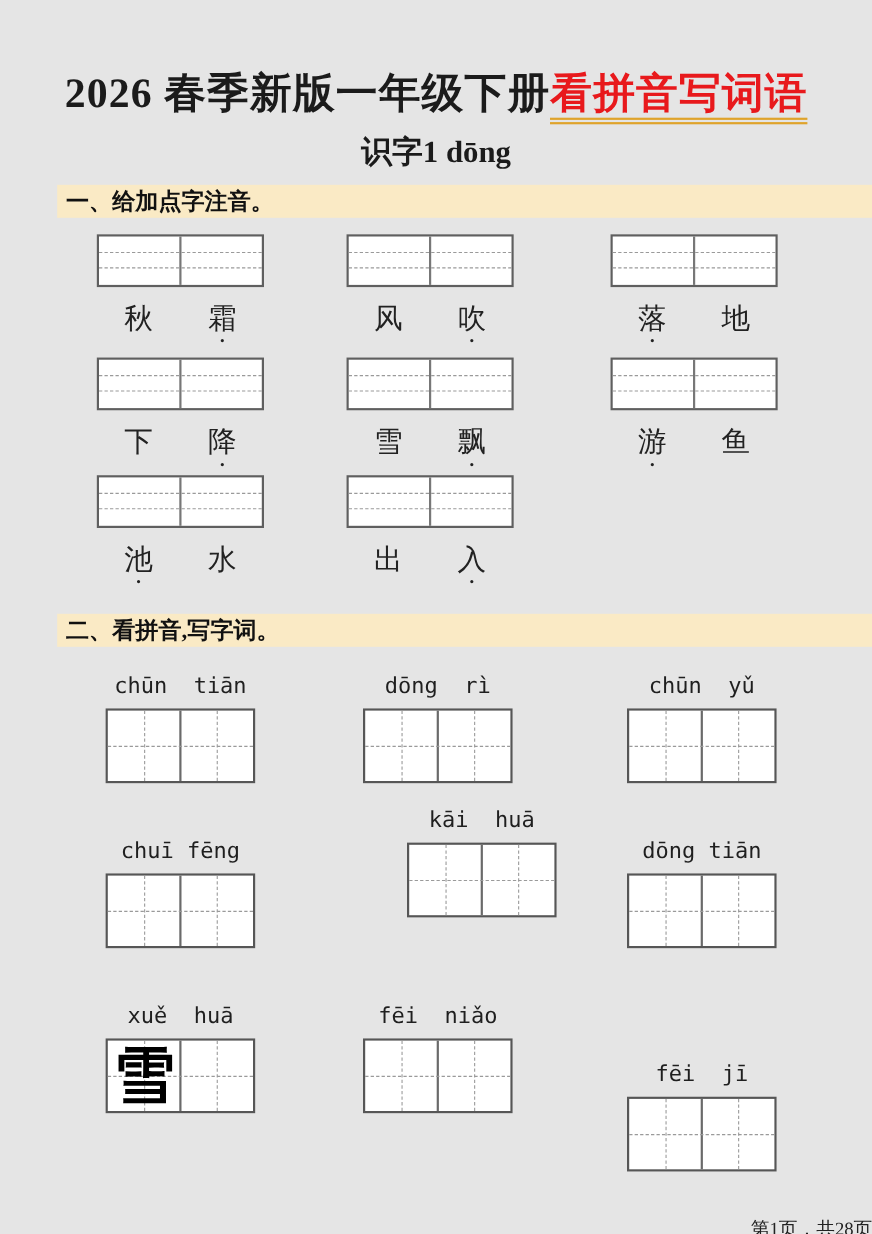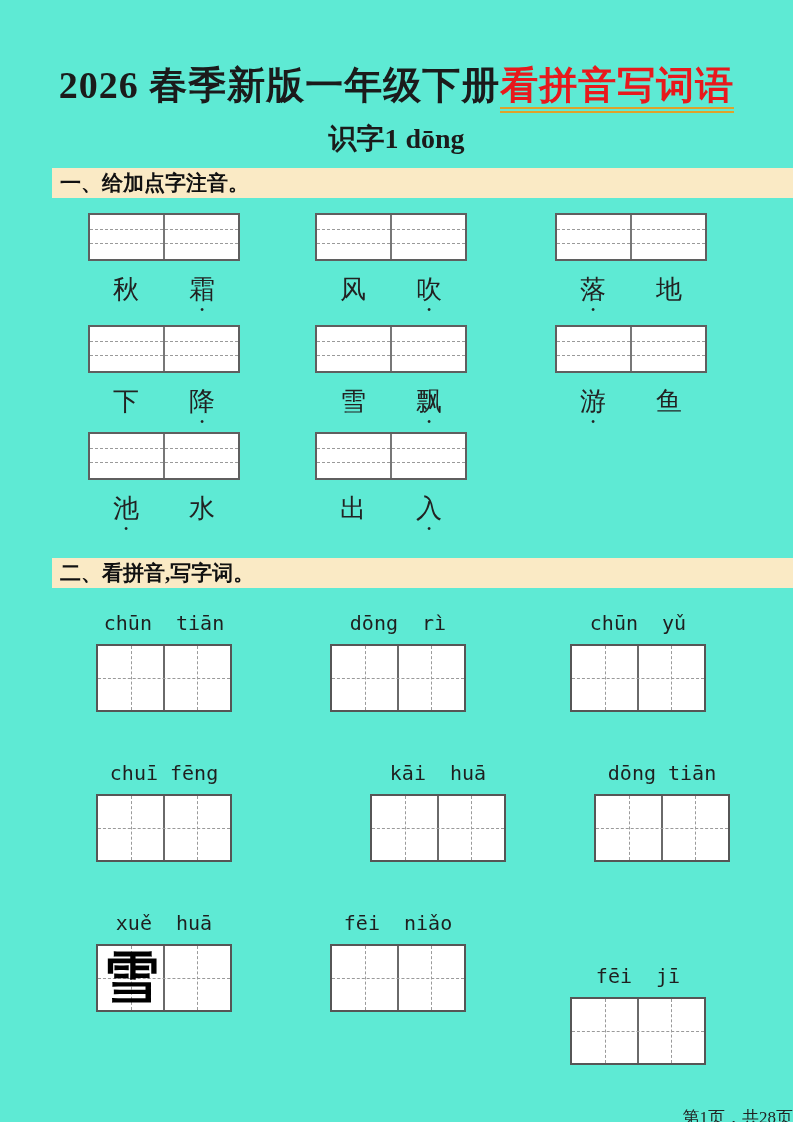--- a/index.html
+++ b/index.html
@@ -1,21 +1,21 @@
 <!DOCTYPE html>
 <html><head>
 <meta charset="utf-8">
 <style>
   * { margin:0; padding:0; box-sizing:border-box; }
   html,body { background:#ffffff; }
   .page {
     position:relative;
     width:793px; height:1122px;
     margin:0 auto;
-    background:#5eead4;
+    background:#e5e5e5;
     font-family:"Liberation Serif","DejaVu Serif",serif;
     color:#1b1b1b;
     overflow:hidden;
   }
   
   .title {
     position:absolute; top:62px; left:0; width:100%;
     text-align:center;
     font-size:38px; font-weight:bold; line-height:46px;
     letter-spacing:1px;
@@ -238,32 +238,32 @@
     <div class="pinyin">chuī fēng</div>
     <div class="wbox">
         <i class="vsolid"></i>
         <i class="vd1"></i>
         <i class="vd2"></i>
         <i class="hd"></i>
         <span class="answer"></span>
       </div>
   </div>
 
-  <div class="s2item" style="left:330px;top:760px;padding-left:40px;">
+  <div class="s2item" style="left:330px;top:732px;padding-left:40px;">
     <div class="pinyin">kāi  huā</div>
     <div class="wbox">
         <i class="vsolid"></i>
         <i class="vd1"></i>
         <i class="vd2"></i>
         <i class="hd"></i>
         <span class="answer"></span>
       </div>
   </div>
 
-  <div class="s2item" style="left:570px;top:760px;margin-left:24px;">
+  <div class="s2item" style="left:570px;top:760px;">
     <div class="pinyin">dōng tiān</div>
     <div class="wbox">
         <i class="vsolid"></i>
         <i class="vd1"></i>
         <i class="vd2"></i>
         <i class="hd"></i>
         <span class="answer"></span>
       </div>
   </div>
 

